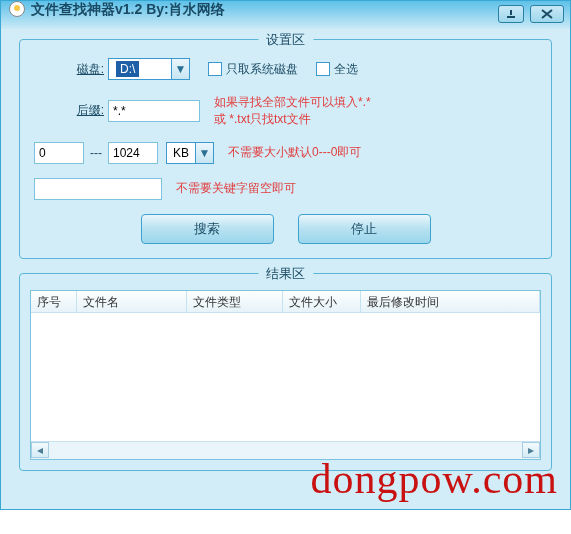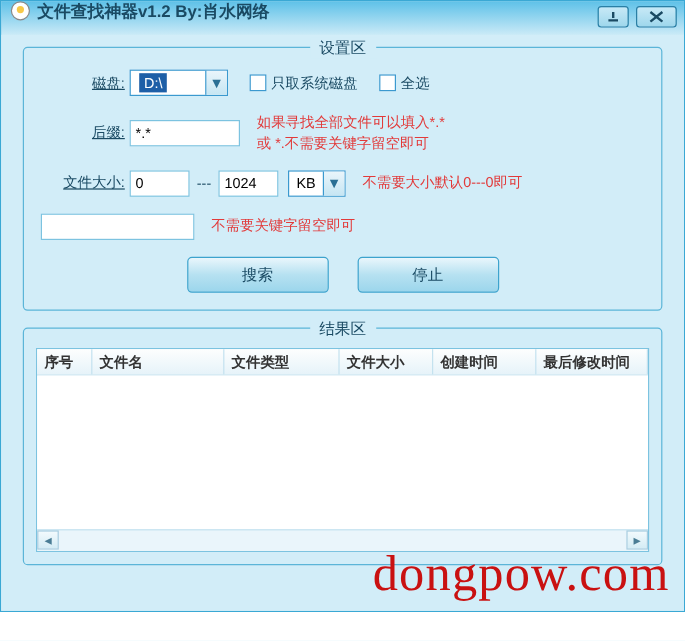--- a/index.html
+++ b/index.html
@@ -29,24 +29,24 @@
 .input { height: 22px; border: 1px solid #7cc3e0; background: #fff; padding: 0 4px; font-size: 12px; }
 .hint { color: #e23a3a; margin-left: 14px; line-height: 1.4; }
 
 .sizebox { width: 50px; text-align: left; }
 .unit-select { width: 48px; }
 .dash { margin: 0 6px; color: #1a4a63; }
 
 .kw-input { width: 128px; }
 
 .btn-row { display: flex; gap: 24px; justify-content: center; margin-top: 6px; }
-.btn { width: 118px; height: 30px; border: 1px solid #3da3cd; border-radius: 4px; background: linear-gradient(#e9f6fc, #b6e1f1 50%, #9cd6ec); color: #1a4a63; font-size: 13px; display: flex; align-items: center; justify-content: center; cursor: pointer; }
+.btn { width: 133px; height: 30px; border: 1px solid #3da3cd; border-radius: 4px; background: linear-gradient(#e9f6fc, #b6e1f1 50%, #9cd6ec); color: #1a4a63; font-size: 13px; display: flex; align-items: center; justify-content: center; cursor: pointer; }
 
 .results { border: 1px solid #7cc3e0; background: #fff; height: 170px; display: flex; flex-direction: column; }
-.thead { display: flex; height: 22px; background: linear-gradient(#fdfefe, #e6f3f9); border-bottom: 1px solid #c4e2ef; font-weight: bold; }
+.thead { display: flex; height: 22px; background: linear-gradient(#fdfefe, #e6f3f9); border-bottom: 1px solid #c4e2ef; }
 .th { border-right: 1px solid #c4e2ef; padding: 3px 6px; color: #333; font-size: 12px; white-space: nowrap; overflow: hidden; }
 .tbody { flex: 1; background: #fff; }
 .hscroll { height: 18px; background: #eaf5fb; border-top: 1px solid #c4e2ef; display: flex; align-items: center; }
 .sc-btn { width: 18px; height: 16px; border: 1px solid #a8cde0; background: linear-gradient(#f2fafd,#d4ecf5); display: flex; align-items: center; justify-content: center; cursor: pointer; color: #4a7d95; }
 .sc-track { flex: 1; height: 16px; }
 
 .watermark { position: absolute; right: 12px; bottom: 6px; font-family: "Times New Roman", serif; font-size: 42px; color: #c91111; letter-spacing: 1px; pointer-events: none; }
 
 .col-seq{width:46px}.col-name{width:110px}.col-type{width:96px}.col-size{width:78px}.col-ctime{width:86px}.col-mtime{flex:1}
 .suffix-input{width:92px}
@@ -86,25 +86,24 @@
         <div class="checkbox"></div>
         <div class="cb-label">只取系统磁盘</div>
         <div class="checkbox"></div>
         <div class="cb-label">全选</div>
       </div>
 
       <div class="row">
         <div class="label">后缀:</div>
         <input class="input suffix-input" value="*.*" style="">
         <div class="hint" style="white-space:pre-line">如果寻找全部文件可以填入*.*
-或 *.不需要关键字留空即可</div>
+或 *.txt只找txt文件</div>
       </div>
 
       <div class="row">
-        <div class="label">文件大小:</div>
         <input class="input sizebox" value="0" style="">
         <span class="dash">---</span>
         <input class="input sizebox" value="1024" style="">
         <div class="select unit-select" style="margin-left:8px">
           <div class="select-val">KB</div>
           <div class="select-arrow">▼</div>
         </div>
         <div class="hint">不需要大小默认0---0即可</div>
       </div>
 
@@ -120,21 +119,20 @@
     </div>
 
     <div class="fieldset" style="padding:16px 10px 10px">
       <div class="legend">结果区</div>
       <div class="results">
         <div class="thead">
           <div class="th col-seq">序号</div>
           <div class="th col-name">文件名</div>
           <div class="th col-type">文件类型</div>
           <div class="th col-size">文件大小</div>
-          <div class="th col-ctime">创建时间</div>
           <div class="th col-mtime">最后修改时间</div>
         </div>
         <div class="tbody"></div>
         <div class="hscroll">
           <div class="sc-btn">◂</div>
           <div class="sc-track"></div>
           <div class="sc-btn">▸</div>
         </div>
       </div>
     </div>

